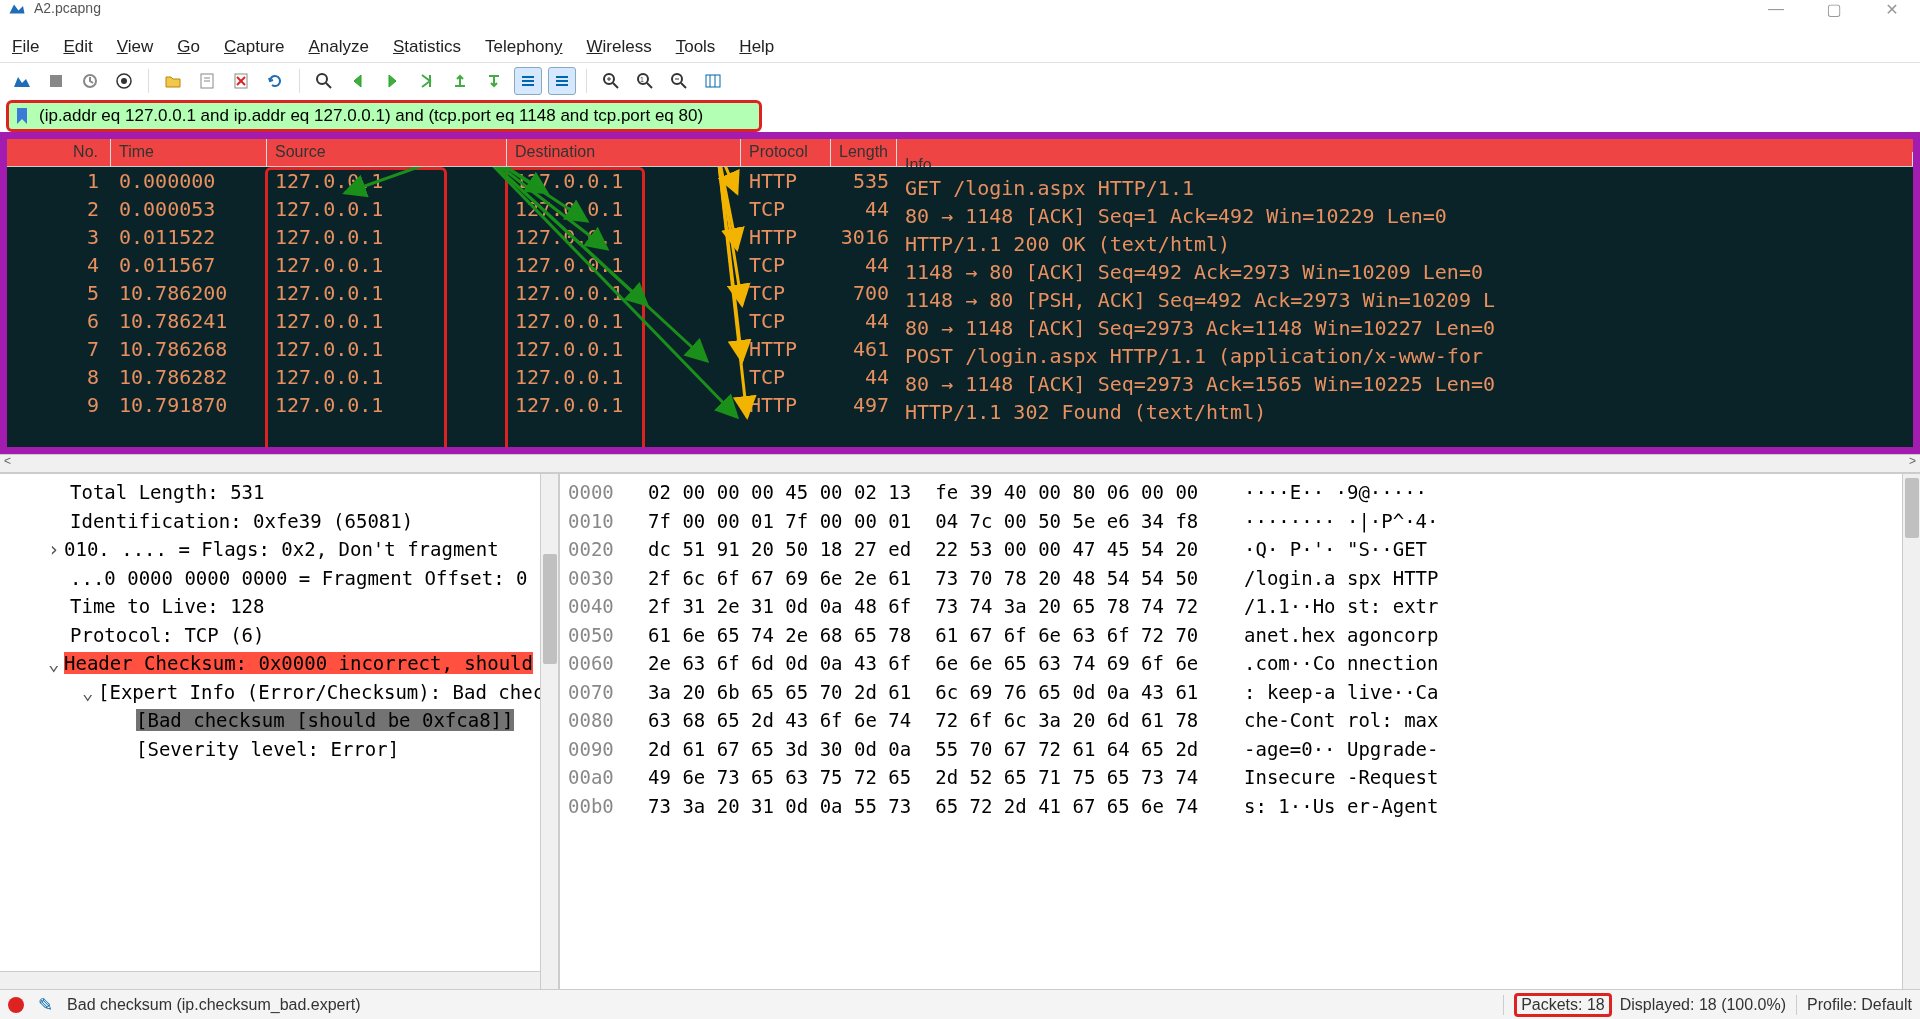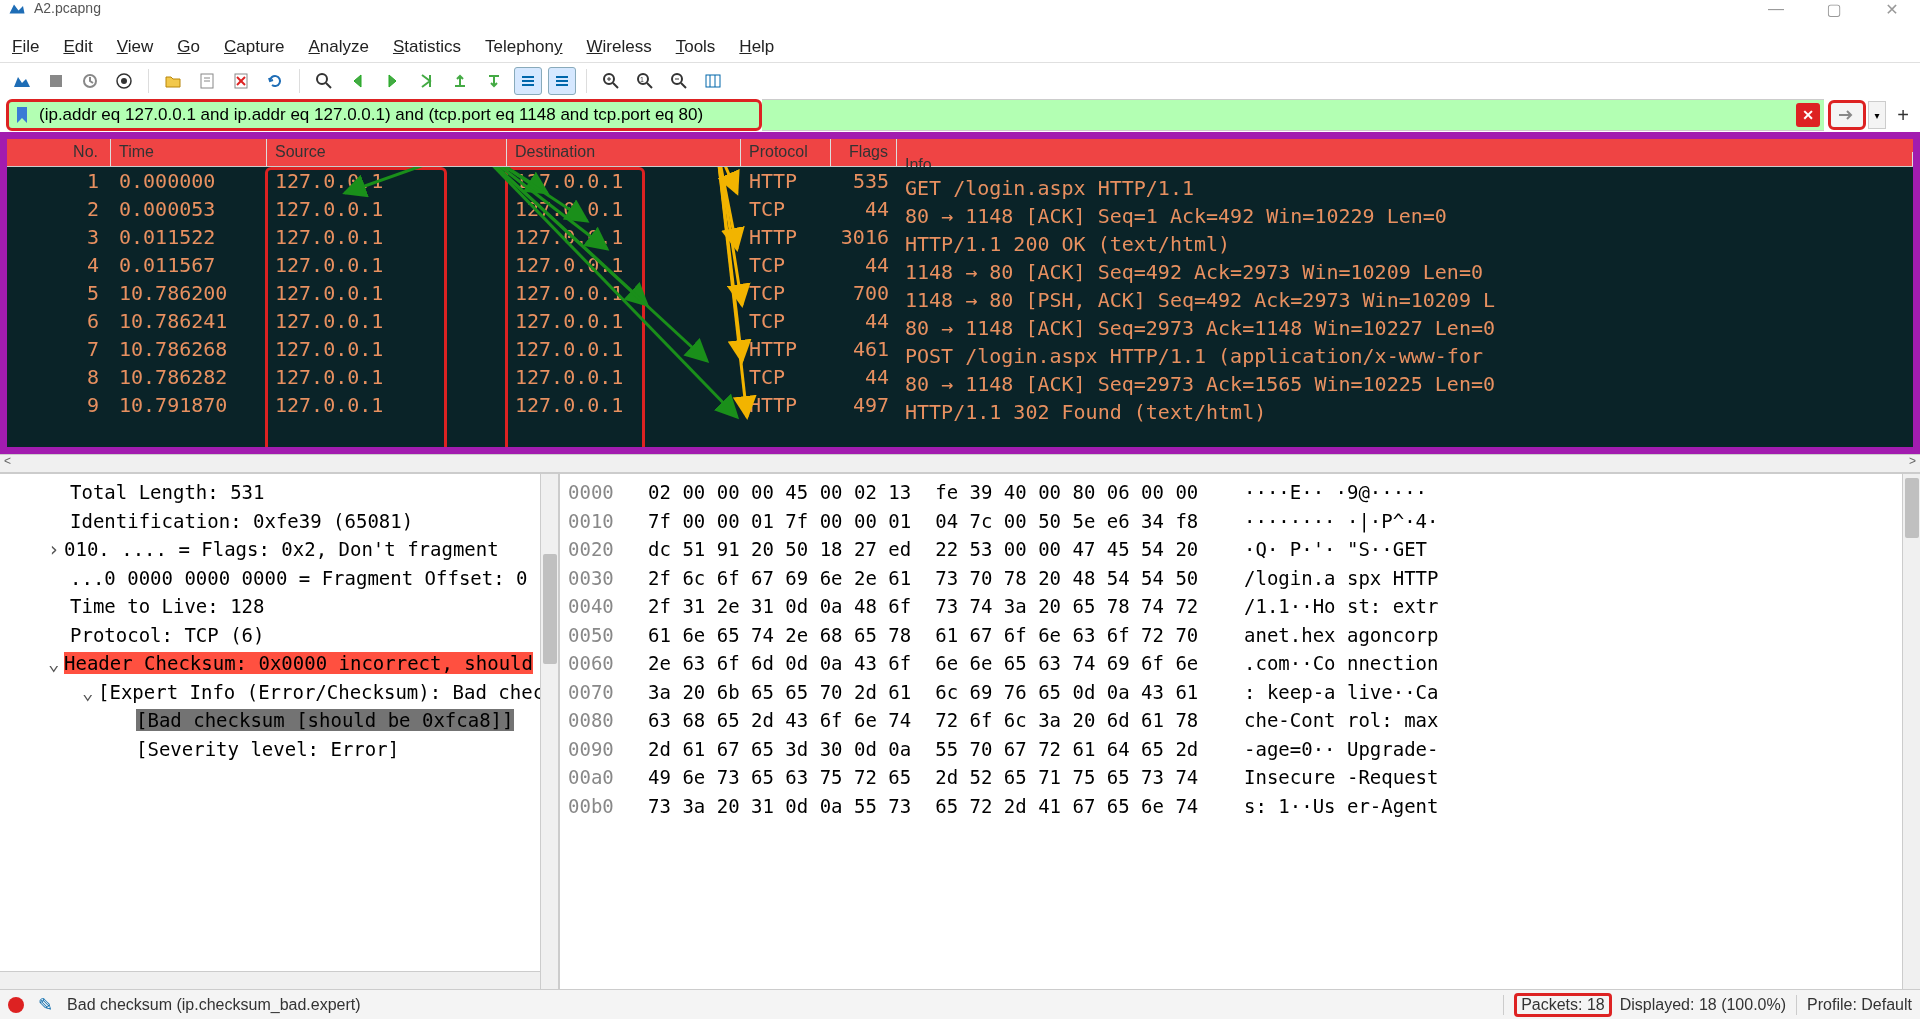--- a/index.html
+++ b/index.html
@@ -16,21 +16,21 @@
   .menubar { height: 30px; background: #fff; display: flex; align-items: center; padding: 0 12px; gap: 24px; font-size: 17px; }
   .menubar .menu-item { color: #222; cursor: pointer; }
   .menubar .menu-item .ul { text-decoration: underline; }
   
   
   .toolbar { height: 36px; background: #fff; display: flex; align-items: center; padding: 0 8px; gap: 6px; border-top: 1px solid #e0e0e0; }
   .toolbar .tbtn { width: 28px; height: 28px; display: flex; align-items: center; justify-content: center; border: 1px solid transparent; border-radius: 3px; }
   .toolbar .sep { width: 1px; height: 24px; background: #ddd; margin: 0 4px; }
   
   
-  .filterbar { height: 34px; display: flex; align-items: center; padding: 2px 6px; background: #fff; }
+  .filterbar { height: 34px; display: flex; padding: 2px 6px; background: #fff; flex-direction: column; }
   .filterbar-wrap { border: 3px solid #d22; border-radius: 6px; display: flex; align-items: center; flex: 0 0 auto; width: 756px; height: 32px; background: #b3ffb3; }
   .filterbar .bookmark { width: 22px; height: 22px; display:flex;align-items:center;justify-content:center; margin-left:2px; }
   .filterbar input { flex: 1; border: none; background: transparent; padding: 4px 6px; font-size: 17px; color: #000; outline: none; }
   .filterbar .green-rest { flex:1; background:#b3ffb3; height:32px; border-top:1px solid #ccc; border-bottom:1px solid #ccc; display:flex; align-items:center; justify-content:flex-end; padding-right:4px; }
   .filterbar .clear-x { width:24px; height:24px; background:#d22; color:#fff; display:flex;align-items:center;justify-content:center; font-weight:bold; border-radius:3px; font-size:14px;}
   .filterbar .apply-btn { margin-left:4px; border:3px solid #d22; border-radius:6px; width:38px; height:30px; display:flex;align-items:center;justify-content:center; background:#f4f4f4;}
   .filterbar .dd-btn { margin-left:2px; width:18px; height:28px; display:flex;align-items:center;justify-content:center; background:#f4f4f4; border:1px solid #ccc; font-size:10px;}
   .filterbar .plus-btn { margin-left:6px; width:22px; height:22px; font-size:20px; color:#333; display:flex;align-items:center;justify-content:center;}
   
   
@@ -269,21 +269,21 @@
 </div>
 
 <div class="packet-area">
 <div class="packet-list">
   <div class="header">
     <div class="col col-no">No.</div>
     <div class="col col-time">Time</div>
     <div class="col col-src">Source</div>
     <div class="col col-dst">Destination</div>
     <div class="col col-proto">Protocol</div>
-    <div class="col col-len">Flags</div>
+    <div class="col col-len">Length</div>
     <div class="col col-info">Info</div>
   </div>
   <div class="body" id="packet-body">
 
     <div class="row">
           <div class="col col-no">1</div>
           <div class="col col-time">0.000000</div>
           <div class="col col-src">127.0.0.1</div>
           <div class="col col-dst">127.0.0.1</div>
           <div class="col col-proto">HTTP</div>

